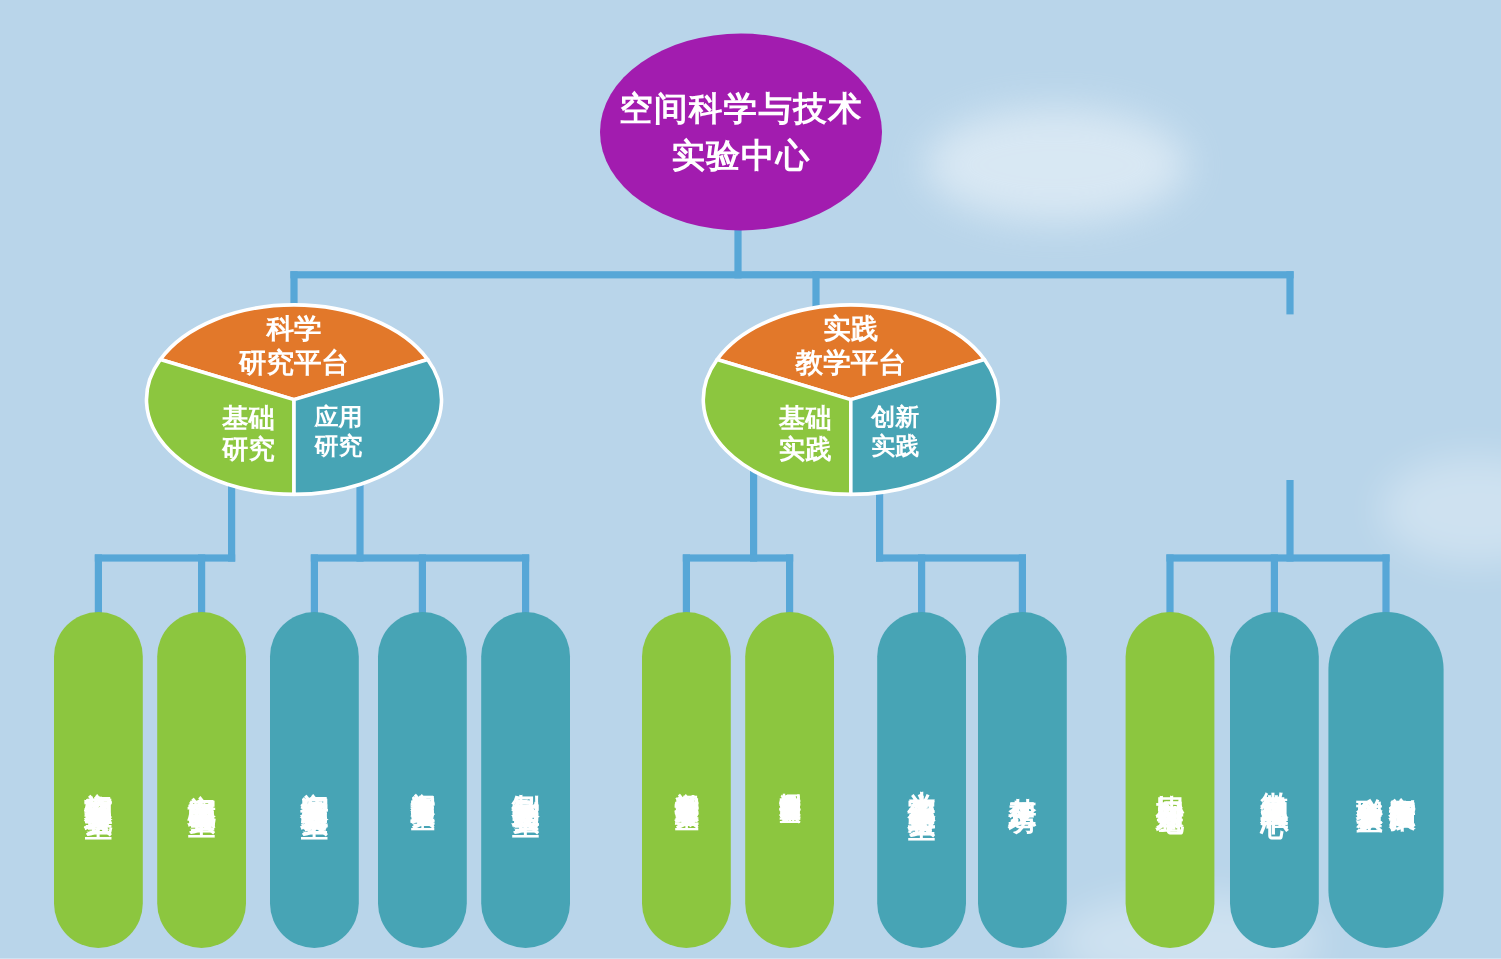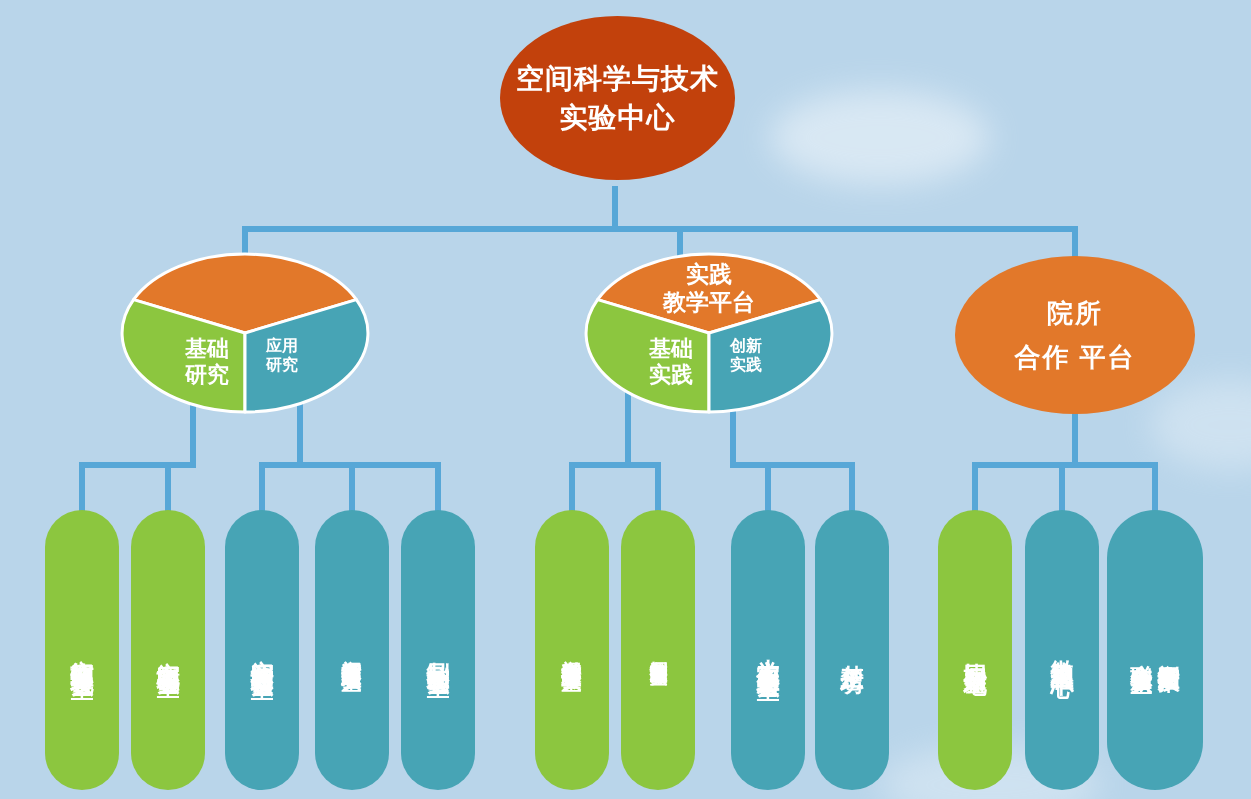--- a/index.html
+++ b/index.html
@@ -7,30 +7,30 @@
     position:relative; width:1251px; height:799px;
     background:#b9d5ea; overflow:hidden;
     font-family:"Liberation Sans","DejaVu Sans",sans-serif;
   }
   .cloud { position:absolute; background:#ffffff; border-radius:50%; filter:blur(16px); z-index:0; }
   .line  { position:absolute; background:#57a7d7; z-index:1; }
   .node  { position:absolute; z-index:2; }
   .ellipse { border-radius:50%; display:flex; align-items:center; justify-content:center; text-align:center; }
   .preline { white-space:pre-line; }
   .wtxt { color:#ffffff; font-weight:bold; }
-  .root-ellipse { left:500px; top:16px; width:235px; height:164px; background:#c2410c; }
+  .root-ellipse { left:500px; top:28px; width:235px; height:164px; background:#a21caf; }
   .root-ellipse .lbl { font-size:28px; line-height:1.4; letter-spacing:1px; }
   .coop-ellipse { left:955px; top:256px; width:240px; height:158px; background:#e2782a; }
   .coop-ellipse .lbl { font-size:26px; line-height:1.7; letter-spacing:2px; }
   .pie { width:250px; height:162px; }
   .pie svg { display:block; }
   .pie .lbl { position:absolute; text-align:center; color:#fff; font-weight:bold; }
   .pie .lbl.title { left:0; right:0; top:9px; font-size:23px; line-height:1.2; }
   .pie .lbl.lft   { left:47px;  top:84px; width:80px; font-size:22px; line-height:1.2; }
-  .pie .lbl.rgt   { left:122px; top:84px; width:80px; font-size:16px; line-height:1.2; }
+  .pie .lbl.rgt   { left:122px; top:84px; width:80px; font-size:20px; line-height:1.2; }
   .pie-sci  { left:120px; top:252px; }
   .pie-prac { left:584px; top:252px; }
   .pill {
     position:absolute; top:510px; width:74px; height:280px; border-radius:37px;
     z-index:2; display:flex; align-items:center; justify-content:center;
   }
   .pill.green { background:#8cc63f; }
   .pill.teal  { background:#47a4b5; }
   .vtext {
     writing-mode:vertical-rl; text-orientation:upright;
@@ -87,44 +87,42 @@
     <div class="lbl wtxt preline">空间科学与技术
 实验中心</div>
   </div>
 
   <div class="node pie pie-sci">
     <svg width="250" height="162" viewBox="0 0 250 162">
       <path d="M125,81 L236.4,47.6 A123 79 0 0 0 13.6,47.6 Z" fill="#e2782a" stroke="#ffffff" stroke-width="3" stroke-linejoin="round"></path>
       <path d="M125,81 L13.6,47.6 A123 79 0 0 0 125,160 Z" fill="#8cc63f" stroke="#ffffff" stroke-width="3" stroke-linejoin="round"></path>
       <path d="M125,81 L125,160 A123 79 0 0 0 236.4,47.6 Z" fill="#47a4b5" stroke="#ffffff" stroke-width="3" stroke-linejoin="round"></path>
     </svg>
+    <div class="lbl title preline">科学
+研究平台</div>
     <div class="lbl lft preline">基础
 研究</div>
     <div class="lbl rgt preline">应用
 研究</div>
   </div>
 
   <div class="node pie pie-prac">
     <svg width="250" height="162" viewBox="0 0 250 162">
       <path d="M125,81 L236.4,47.6 A123 79 0 0 0 13.6,47.6 Z" fill="#e2782a" stroke="#ffffff" stroke-width="3" stroke-linejoin="round"></path>
       <path d="M125,81 L13.6,47.6 A123 79 0 0 0 125,160 Z" fill="#8cc63f" stroke="#ffffff" stroke-width="3" stroke-linejoin="round"></path>
       <path d="M125,81 L125,160 A123 79 0 0 0 236.4,47.6 Z" fill="#47a4b5" stroke="#ffffff" stroke-width="3" stroke-linejoin="round"></path>
     </svg>
     <div class="lbl title preline">实践
 教学平台</div>
     <div class="lbl lft preline">基础
 实践</div>
     <div class="lbl rgt preline">创新
 实践</div>
   </div>
 
-  <div class="node ellipse coop-ellipse">
-    <div class="lbl wtxt preline">院所
-合作 平台</div>
-  </div>
 
   <div class="pill green" style="left:45px;">
     <span class="vtext">空间物理环境实验室</span>
   </div>
   <div class="pill green" style="left:131px;">
     <span class="vtext">空间电磁实验室</span>
   </div>
   <div class="pill teal" style="left:225px;">
     <span class="vtext">空间测控通信实验室</span>
   </div>

